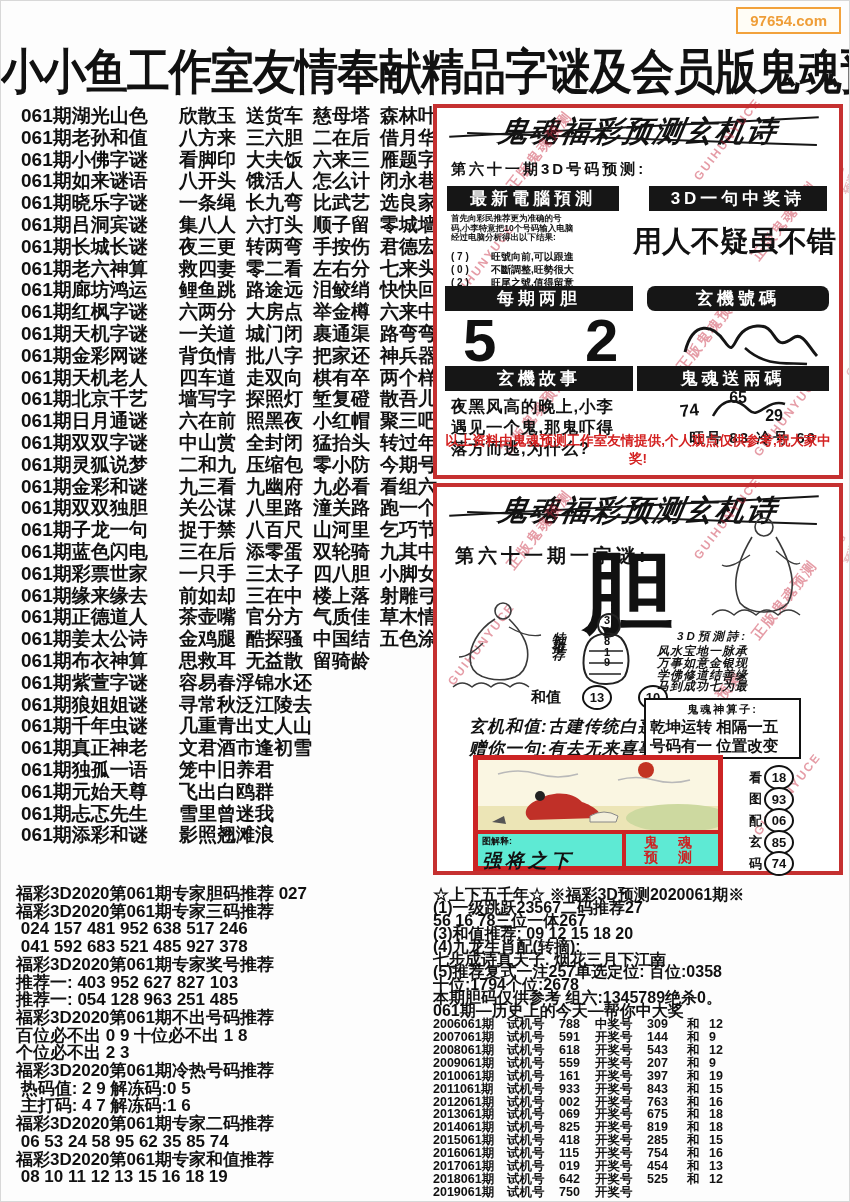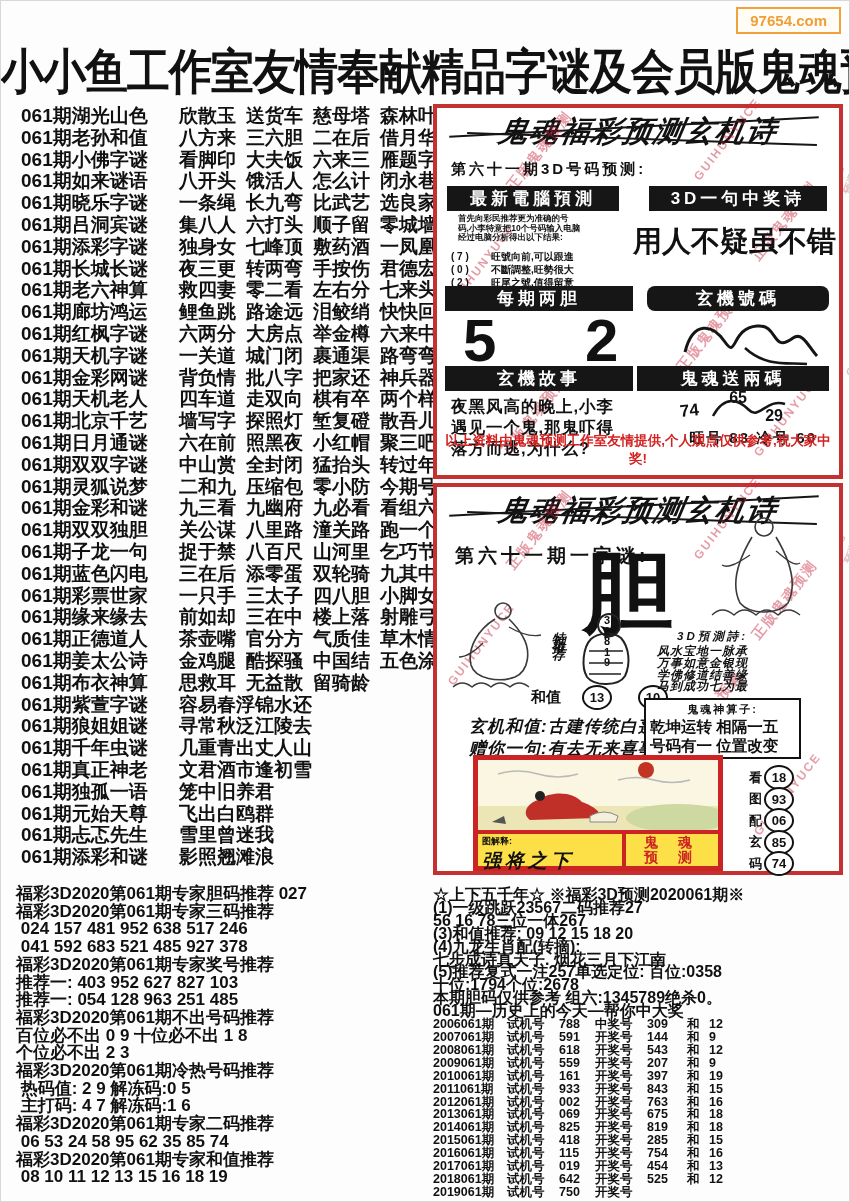--- a/index.html
+++ b/index.html
@@ -22,21 +22,21 @@
   #box2{top:482px;height:392px;}
   .script-header{position:absolute;top:4px;left:0;width:100%;text-align:center;font-size:29px;
         font-weight:900;font-style:italic;transform:skewX(-10deg);letter-spacing:2px;}
   .strike{position:absolute;height:2px;background:#161616;pointer-events:none;}
   .bar{position:absolute;height:25px;line-height:25px;background:#161616;color:#fff;
         font-weight:800;text-align:center;font-size:17px;letter-spacing:4px;}
   
   .sub1{position:absolute;top:52px;left:14px;font-size:15px;font-weight:800;letter-spacing:3px;}
   #bar-computer{top:78px;left:10px;width:172px;}
   #bar-poem{top:78px;right:12px;width:178px;}
-  .computer-intro{position:absolute;top:106px;left:14px;width:185px;font-size:8.5px;font-weight:700;line-height:9.5px;margin-left:7px;}
+  .computer-intro{position:absolute;top:106px;left:14px;width:185px;font-size:8.5px;font-weight:700;line-height:9.5px;}
   .computer-items{position:absolute;top:142px;left:14px;width:200px;}
   .ci-row{display:flex;font-size:10px;font-weight:800;line-height:13px;}
   .ci-n{width:40px;flex:none;}
   .poem-big{position:absolute;top:114px;right:3px;font-size:29px;font-weight:700;white-space:nowrap;margin-left:15px;}
   #bar-dan{top:178px;left:8px;width:188px;}
   #bar-code{top:178px;right:10px;width:182px;border-radius:8px;}
   .dan-numbers{position:absolute;top:198px;left:26px;font-size:60px;font-weight:900;letter-spacing:36px;}
   .scribble{position:absolute;top:204px;right:14px;}
   #bar-story{top:258px;left:8px;width:188px;}
   #bar-two{top:258px;right:10px;width:192px;}
@@ -63,21 +63,21 @@
   .circ{display:inline-flex;width:26px;height:21px;border:2px solid #111;border-radius:50%;
         align-items:center;justify-content:center;font-size:13px;font-weight:800;background:#fff;}
   .xzline1{position:absolute;top:228px;left:32px;font-size:17px;font-weight:800;font-style:italic;letter-spacing:1px;}
   .xzline2{position:absolute;top:250px;left:32px;font-size:17px;font-weight:800;font-style:italic;letter-spacing:1px;}
   .poem2-title{position:absolute;top:142px;left:240px;font-size:11.5px;font-weight:800;font-style:italic;letter-spacing:3px;}
   .poem2{position:absolute;top:159px;left:220px;width:150px;}
   .poem2 div{font-size:12px;font-weight:800;font-style:italic;line-height:11.8px;letter-spacing:1px;}
   .shensuan{position:absolute;top:211px;left:207px;width:157px;border:2px solid #111;background:#fff;padding:2px 4px;box-sizing:border-box;}
   .ss-title{font-size:11px;font-weight:800;text-align:center;letter-spacing:2px;}
   .ss-line{font-size:15.5px;font-weight:900;line-height:19px;white-space:nowrap;}
-  .frame{position:absolute;top:268px;left:36px;width:250px;height:116px;border:5px solid #cc2424;box-sizing:border-box;background:#fde047;}
+  .frame{position:absolute;top:268px;left:36px;width:250px;height:116px;border:5px solid #cc2424;box-sizing:border-box;background:#5eead4;}
   .frame-cap{position:absolute;left:0;bottom:0;width:100%;height:36px;border-top:4px solid #cc2424;display:flex;box-sizing:border-box;}
   .cap-left{flex:1;padding:1px 4px;}
   .cap-label{font-size:9px;font-weight:800;display:block;}
   .cap-text{font-size:19px;font-weight:900;font-style:italic;letter-spacing:4px;}
   .cap-right{width:92px;border-left:4px solid #cc2424;display:flex;flex-direction:column;
         align-items:center;justify-content:center;color:#cc2424;}
   .stamp-line{font-size:14px;font-weight:900;letter-spacing:8px;line-height:15px;}
   .side{position:absolute;top:280px;left:312px;}
   .side-row{display:flex;align-items:center;gap:2px;height:21.5px;}
   .side-ch{font-size:13px;font-weight:800;}
@@ -156,27 +156,20 @@
       </div>
 
       <div class="r-row">
         <span class="r-name">061期吕洞宾谜</span>
         <span class="r-c">集八人</span>
         <span class="r-c">六打头</span>
         <span class="r-c">顺子留</span>
         <span class="r-c">零城墙</span>
       </div>
 
-      <div class="r-row">
-        <span class="r-name">061期添彩字谜</span>
-        <span class="r-c">独身女</span>
-        <span class="r-c">七峰顶</span>
-        <span class="r-c">敷药酒</span>
-        <span class="r-c">一凤凰</span>
-      </div>
 
       <div class="r-row">
         <span class="r-name">061期长城长谜</span>
         <span class="r-c">夜三更</span>
         <span class="r-c">转两弯</span>
         <span class="r-c">手按伤</span>
         <span class="r-c">君德宏</span>
       </div>
 
       <div class="r-row">

